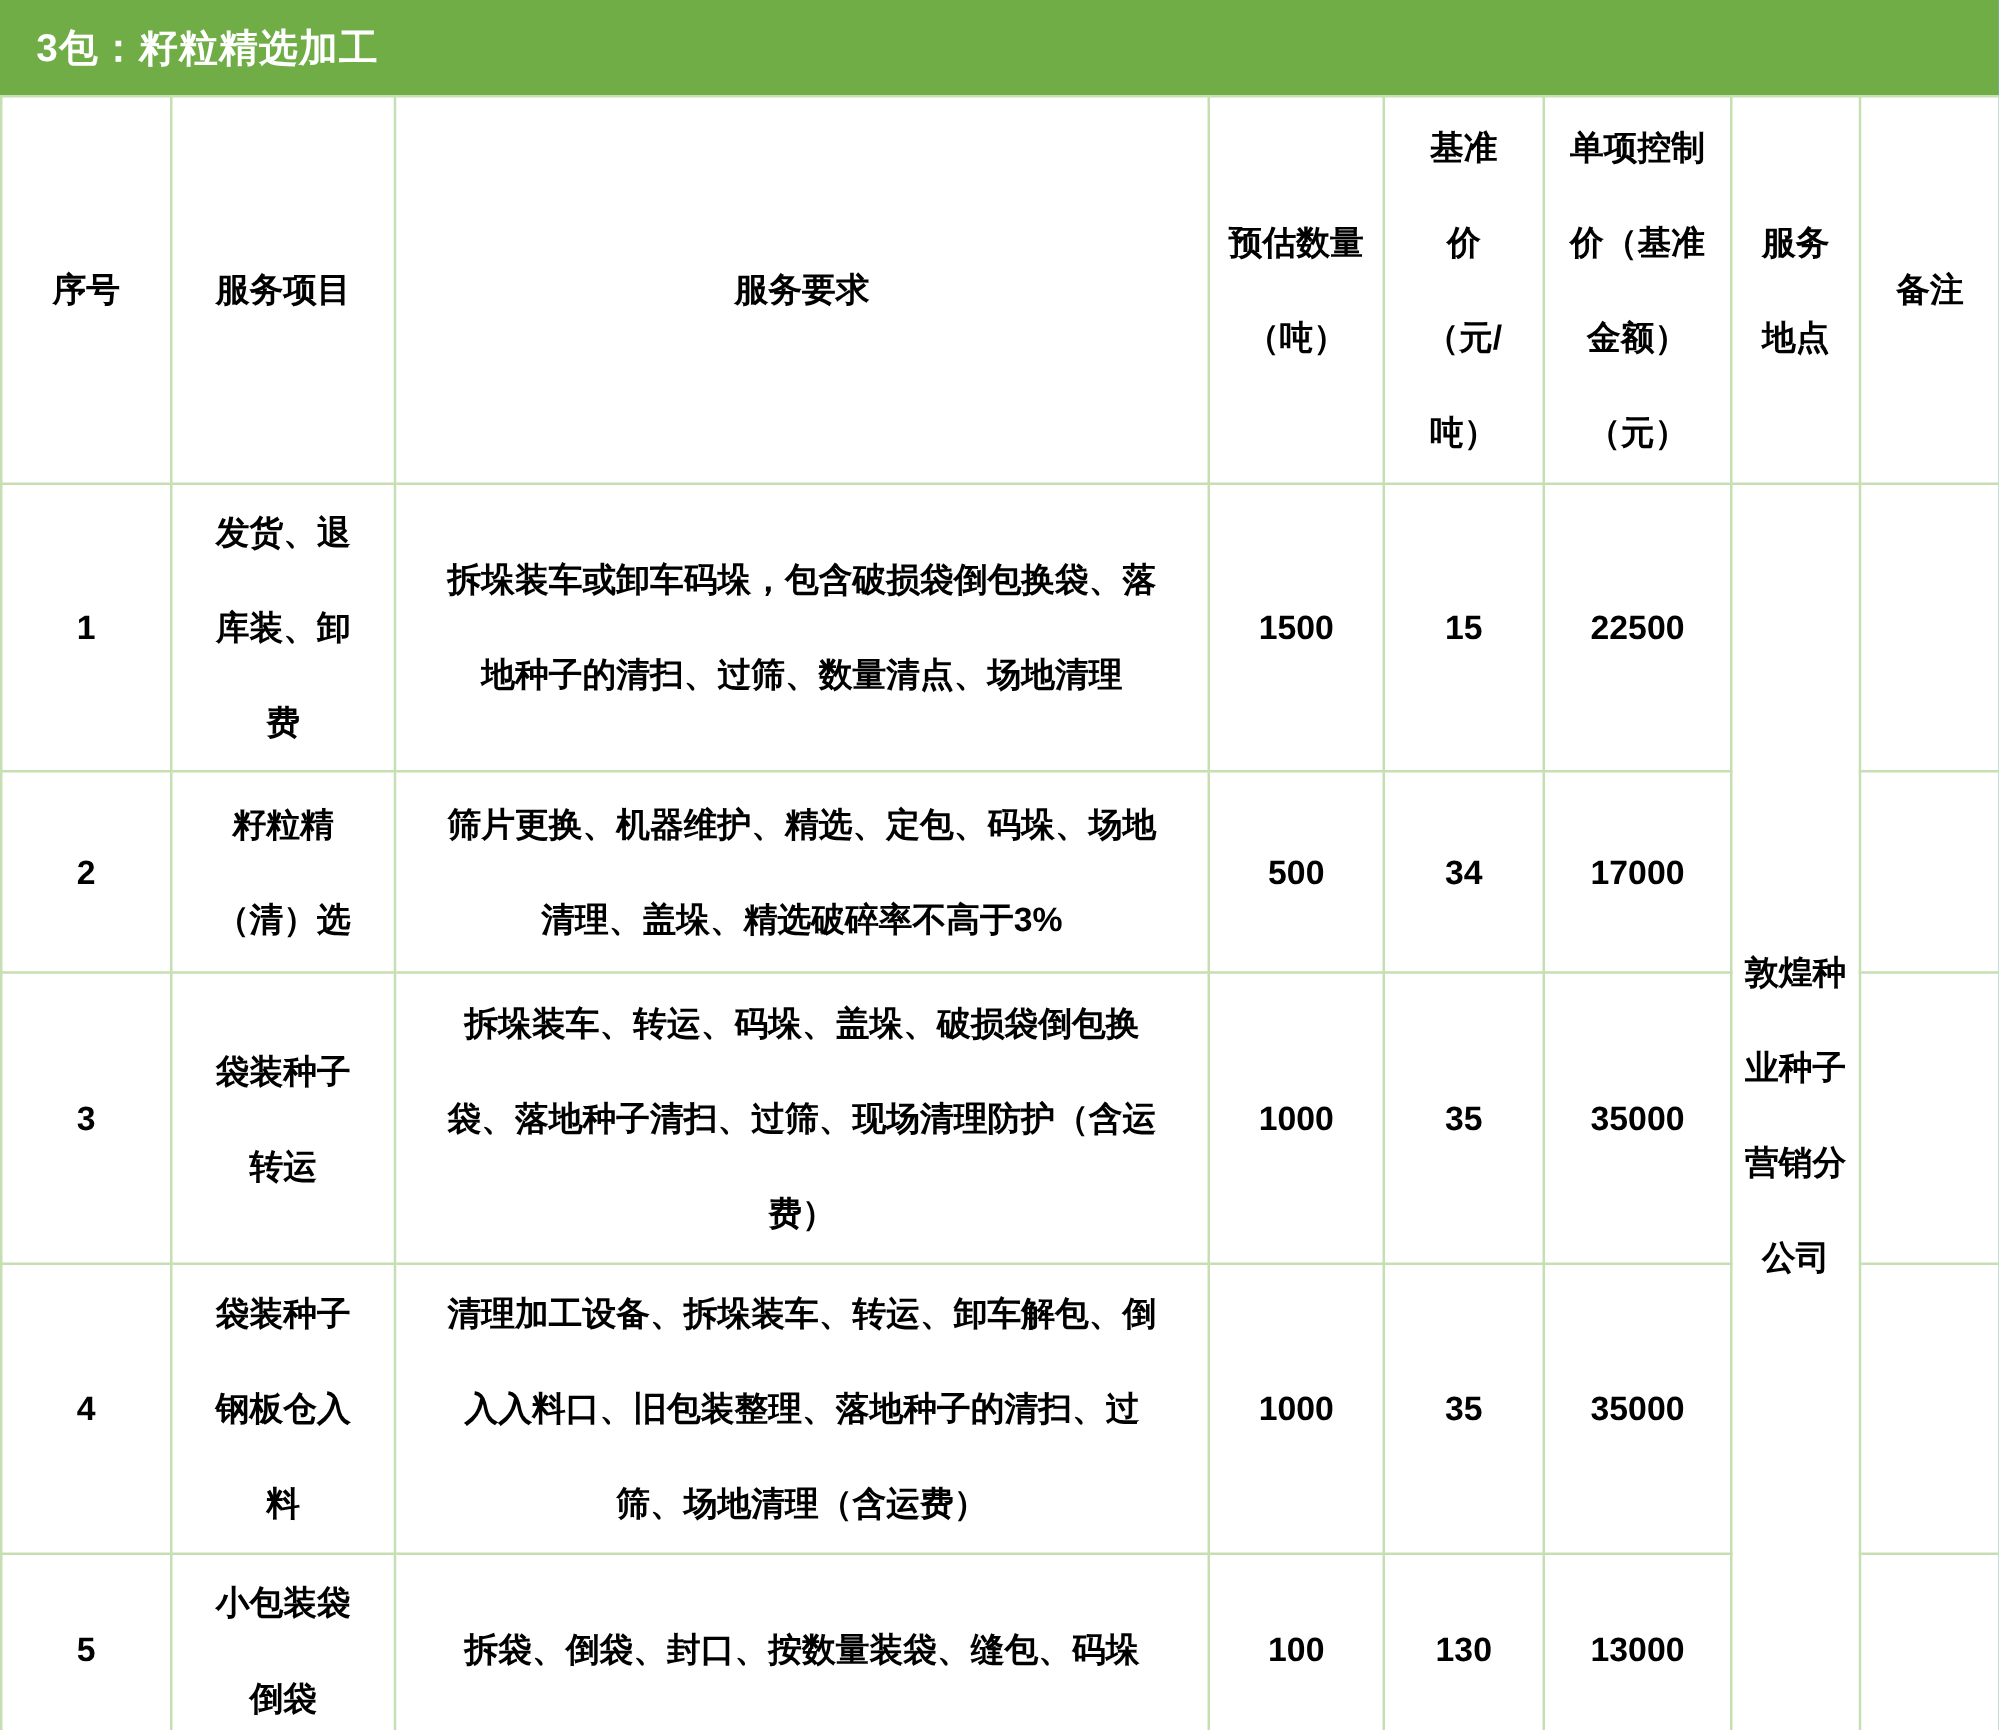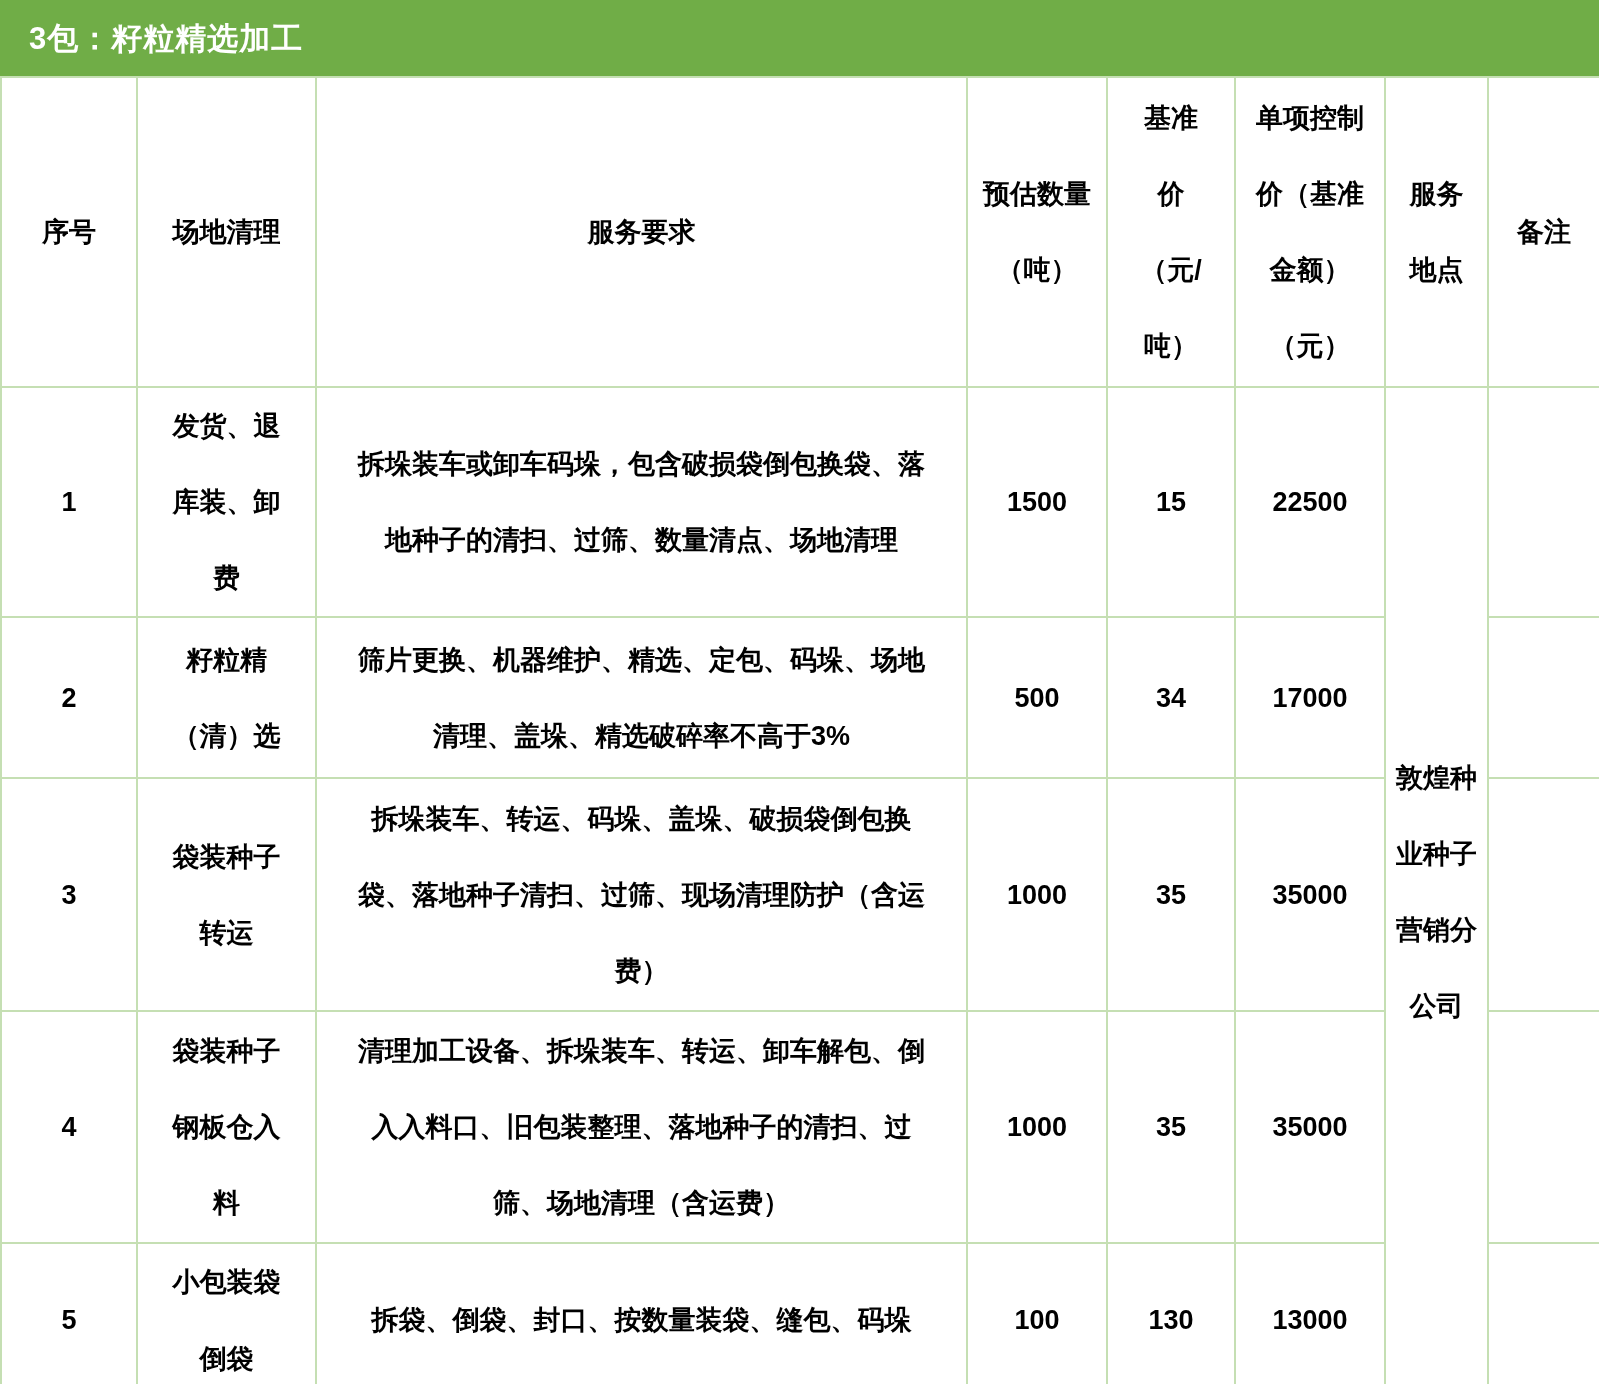--- a/index.html
+++ b/index.html
@@ -55,21 +55,21 @@
         <col style="width:140px">
         <col style="width:128px">
         <col style="width:150px">
         <col style="width:103px">
         <col style="width:112px">
       </colgroup>
 
       <tbody>
           <tr class="hdr">
         <th>序号</th>
-        <th>场地清理</th>
+        <th>服务项目</th>
         <th>服务要求</th>
         <th class="h-qty">预估数量（吨）</th>
         <th class="h-base">基准价（元/吨）</th>
         <th class="h-ctrl">单项控制价（基准金额）（元）</th>
         <th class="h-loc">服务地点</th>
         <th>备注</th>
       </tr>
 
       <tr class="r1">
         <td class="c-no">1</td>

